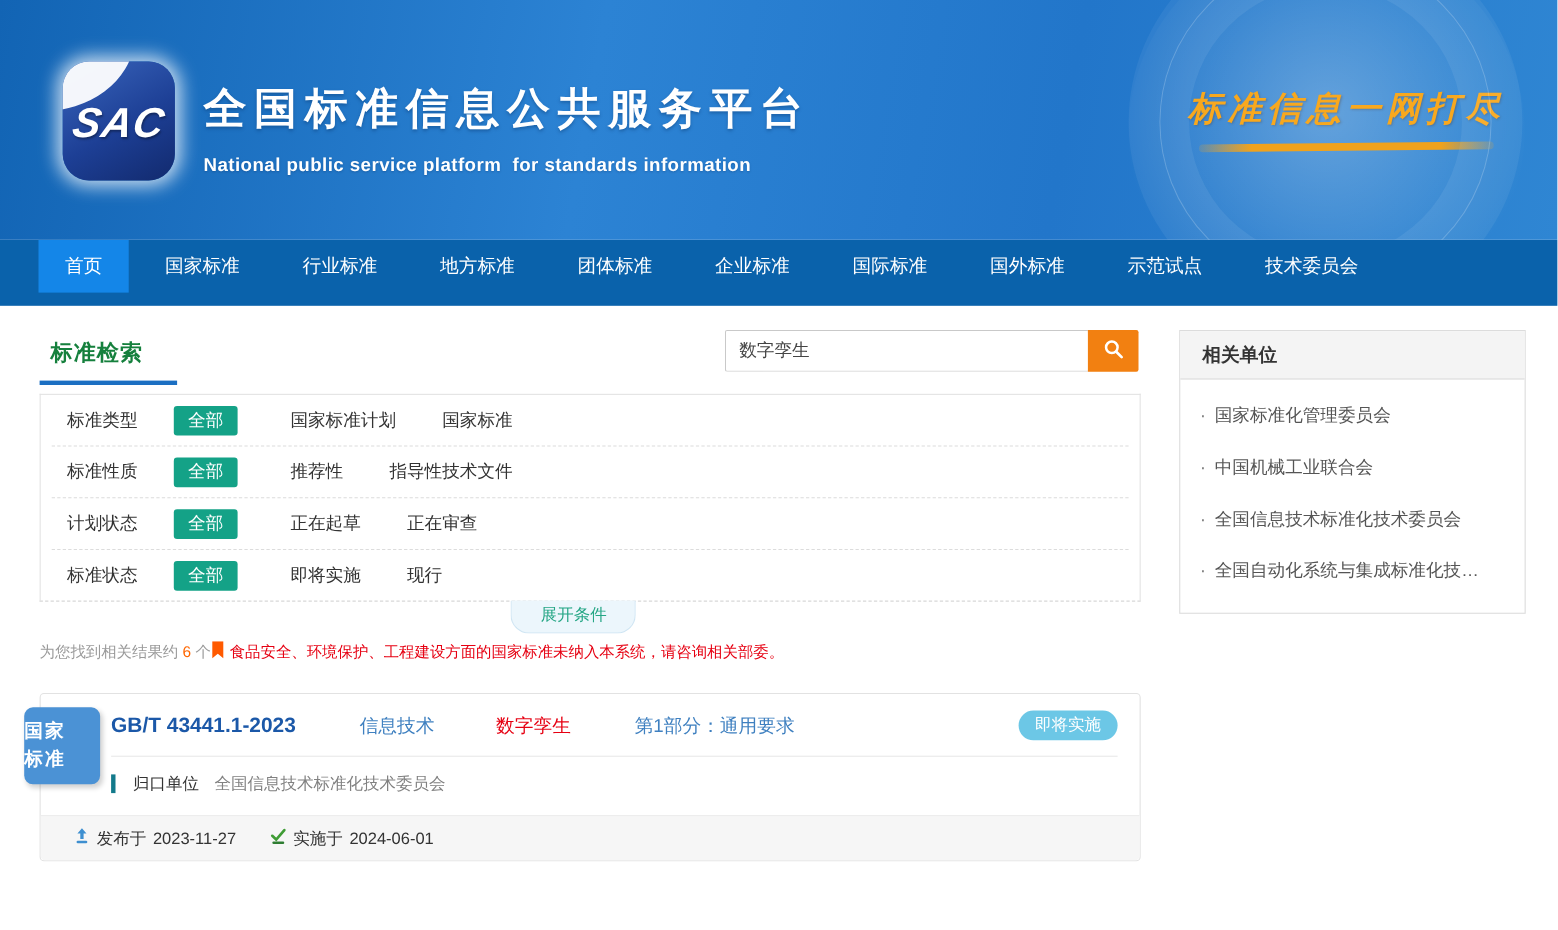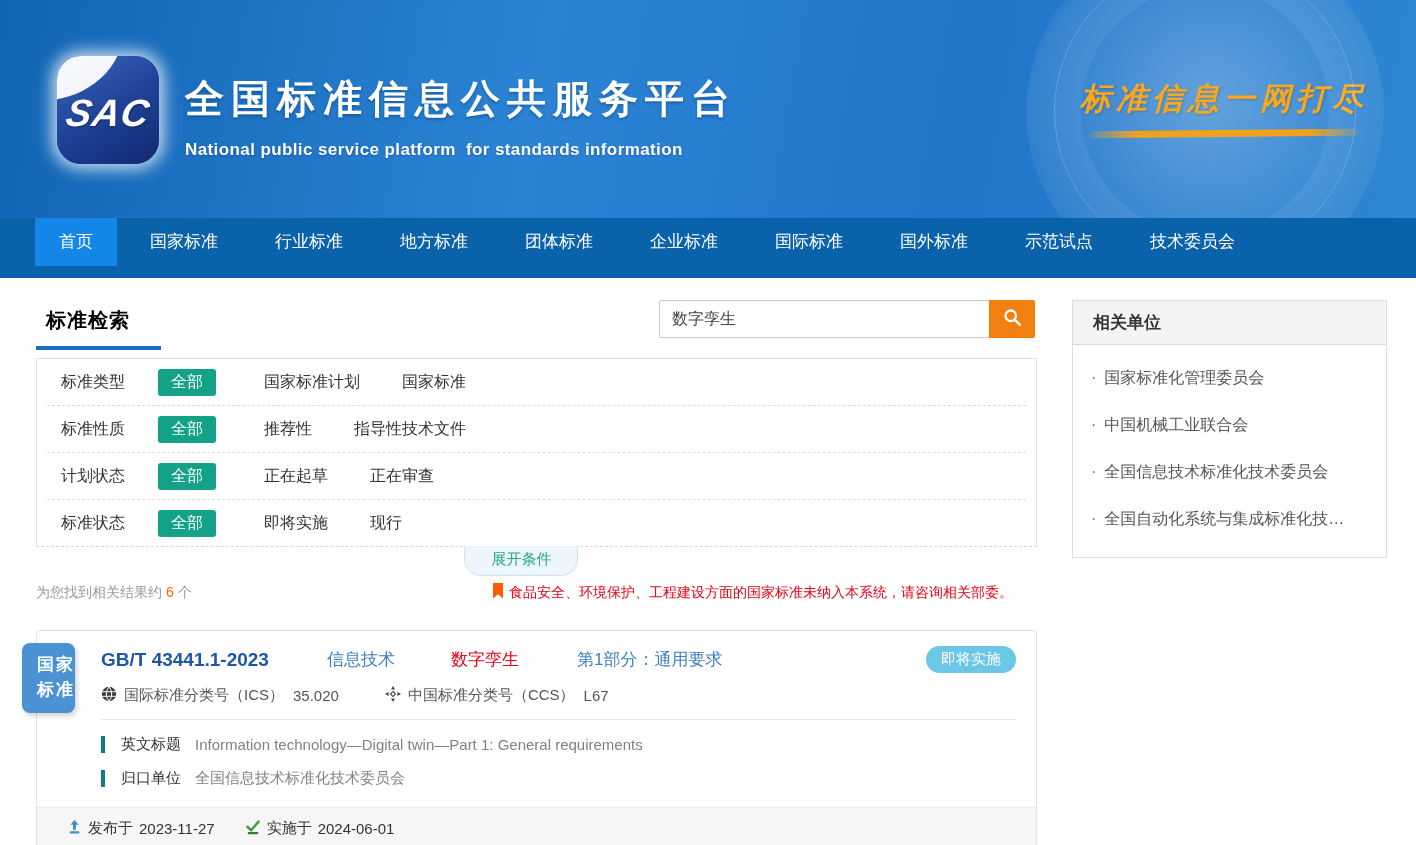--- a/index.html
+++ b/index.html
@@ -68,21 +68,21 @@
     color:#fff; font-size:17px; cursor:pointer; white-space:nowrap;
   }
   .nav-item.active { background:#1486e8; }
   
   .main { display:flex; padding:22px 29px 0 36px; }
   .col-left { width:1001px; }
   .col-right { width:315px; margin-left:35px; }
   
   .head-row { display:flex; justify-content:space-between; align-items:flex-start; }
   .sec-title-block { padding-top:7px; }
-  .sec-title { font-size:20px; font-weight:bold; color:#000000; padding-left:10px; letter-spacing:1px; }
+  .sec-title { font-size:20px; font-weight:bold; color:#15803d; padding-left:10px; letter-spacing:1px; }
   .sec-underline { width:125px; height:4px; background:#1b6fc2; margin-top:12px; }
   .search-group { display:flex; margin-right:2px; }
   .search-input {
     width:330px; height:38px; border:1px solid #c9c9c9; border-right:none;
     font-size:16px; color:#444; padding:0 12px; outline:none; border-radius:2px 0 0 2px;
     font-family:inherit;
   }
   .search-btn {
     width:46px; height:38px; background:#f28011; border:none; cursor:pointer;
     display:flex; align-items:center; justify-content:center; border-radius:0 2px 2px 0;
@@ -100,33 +100,33 @@
     border-radius:3px; cursor:pointer; margin-right:48px;
   }
   .f-opt { font-size:16px; color:#333; margin-right:42px; cursor:pointer; }
   .expand-pill {
     position:absolute; left:48.5%; transform:translateX(-50%); bottom:-29px;
     background:#ecf6fc; border:1px solid #cfe5f3; border-top:none;
     border-radius:0 0 17px 17px; padding:4px 26px 6px;
     color:#25a685; font-size:15px; cursor:pointer; white-space:nowrap;
   }
   
-  .result-line { display:flex; justify-content:space-between; align-items:center; margin-top:8px; padding-right:24px; }
+  .result-line { display:flex; justify-content:flex-start; align-items:center; margin-top:8px; padding-right:24px; }
   .result-count { font-size:14px; color:#9a9a9a; }
   .result-count .num { color:#ff6600; margin:0 4px; }
   .notice { display:flex; align-items:center; font-size:14px; color:#e60012; }
   .notice svg { margin-right:5px; }
   
   .card {
     position:relative; margin-top:28px; border:1px solid #e2e2e2; border-radius:4px; background:#fff;
   }
   .card-badge {
-    position:absolute; left:-15px; top:12px; width:53px; height:70px;
+    position:absolute; left:-15px; top:12px; width:69px; height:70px;
     background:#4b92d5; border-radius:8px; color:#fff; font-size:17px; font-weight:bold;
-    display:flex; flex-direction:column; align-items:flex-end; justify-content:center;
+    display:flex; flex-direction:column; align-items:flex-start; justify-content:center;
     line-height:1.45; box-shadow:2px 3px 5px rgba(0,0,0,.18); letter-spacing:2px;
   }
   .card-body { padding:15px 20px 0 64px; }
   .card-title-row { display:flex; align-items:center;gap:48px; }
   .std-code { font-size:19px; font-weight:bold; color:#1b58a8; cursor:pointer; }
   .t-blue { font-size:17px; color:#3f80c0; margin-left:10px; cursor:pointer;text-align:center; }
   .t-red  { font-size:17px; color:#e60012; margin-left:8px; cursor:pointer; }
   .status-badge {
     margin-left:auto; background:#6cc7e6; color:#fff; font-size:15px;
     padding:4px 15px; border-radius:14px; white-space:nowrap;
@@ -265,48 +265,21 @@
         <span>标准</span>
       </div>
       <div class="card-body">
         <div class="card-title-row">
           <span class="std-code">GB/T 43441.1-2023</span>
           <span class="t-blue">信息技术</span>
           <span class="t-red">数字孪生</span>
           <span class="t-blue">第1部分：通用要求</span>
           <span class="status-badge">即将实施</span>
         </div>
-        <div class="meta-row">
-          <div class="meta-item">
-            <span>
-              <svg width="16" height="16" viewBox="0 0 16 16">
-                <circle cx="8" cy="8" r="7.2" fill="#3c3c3c"></circle>
-                <path d="M8 .8a11 11 0 000 14.4M8 .8a11 11 0 010 14.4M1.2 5.7h13.6M1.2 10.3h13.6" stroke="#fff" stroke-width="1" fill="none"></path>
-              </svg>
-            </span>
-            <span class="lbl">国际标准分类号（ICS）</span>
-            <span class="val">35.020</span>
-          </div>
-          <div class="meta-item">
-            <span>
-              <svg width="16" height="16" viewBox="0 0 16 16" fill="#444">
-                <path d="M8 0l2 3.6H6zM8 16l-2-3.6h4zM0 8l3.6-2v4zM16 8l-3.6 2V6z"></path>
-                <rect x="6.2" y="6.2" width="3.6" height="3.6" transform="rotate(45 8 8)" fill="none" stroke="#444" stroke-width="1.1"></rect>
-              </svg>
-            </span>
-            <span class="lbl">中国标准分类号（CCS）</span>
-            <span class="val">L67</span>
-          </div>
-        </div>
         <div class="card-divider"></div>
-        <div class="info-row">
-          <span class="info-bar"></span>
-          <span class="info-label">英文标题</span>
-          <span class="info-value">Information technology—Digital twin—Part 1: General requirements</span>
-        </div>
         <div class="info-row">
           <span class="info-bar"></span>
           <span class="info-label">归口单位</span>
           <span class="info-value">全国信息技术标准化技术委员会</span>
         </div>
       </div>
       <div class="card-footer">
         <div class="date-item">
           <span>
             <svg width="15" height="16" viewBox="0 0 16 16" fill="#3e8fd0">

